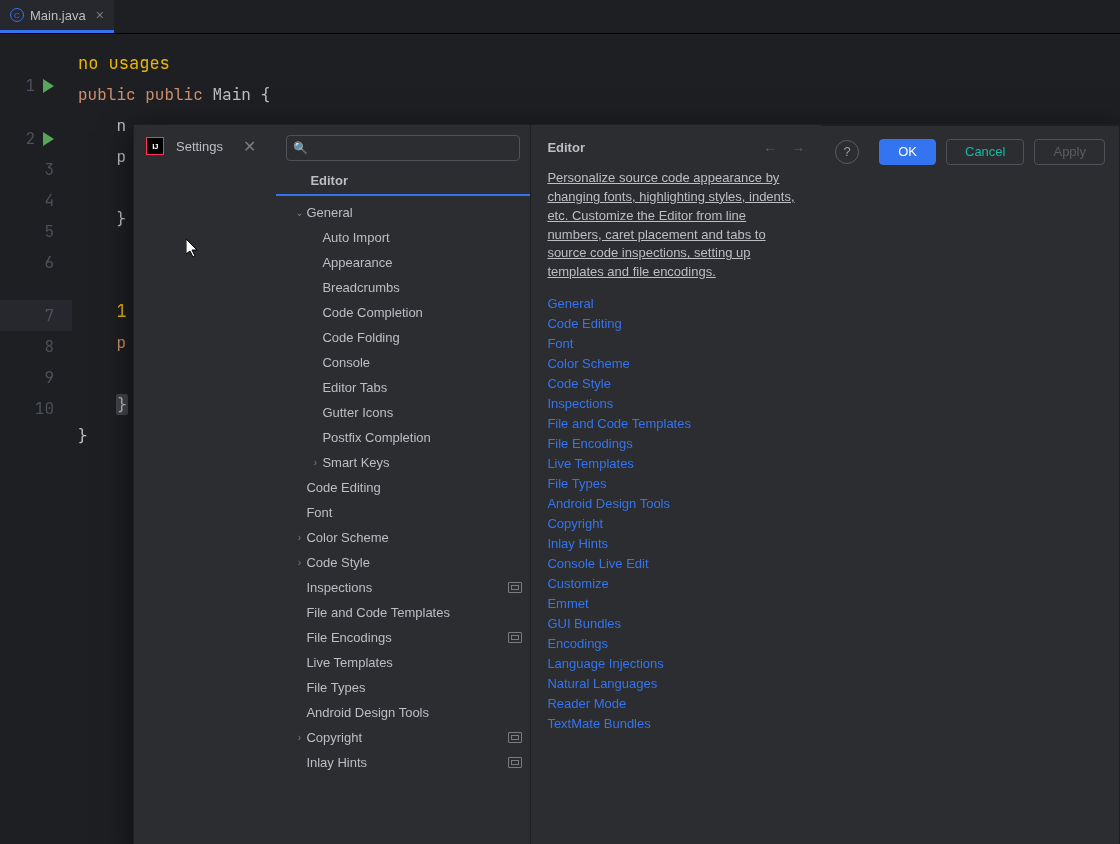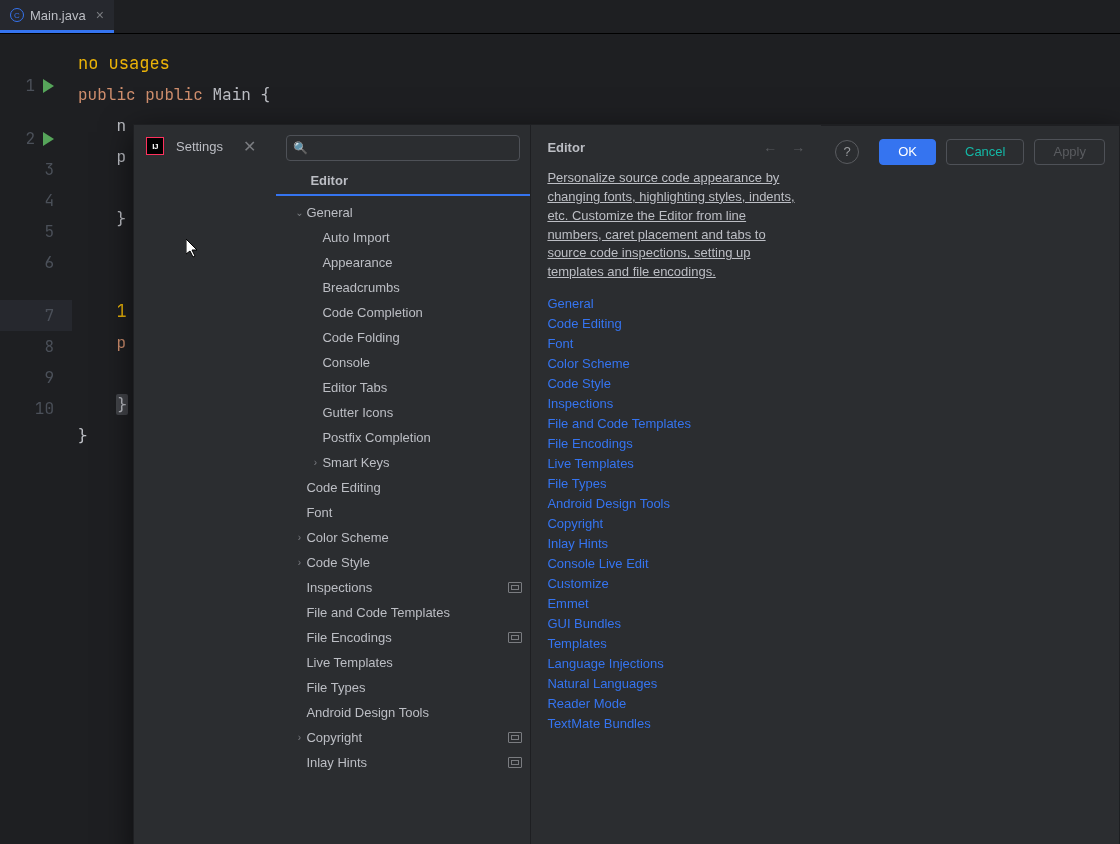--- a/index.html
+++ b/index.html
@@ -266,21 +266,21 @@
             <span class="link">File Encodings</span>
             <span class="link">Live Templates</span>
             <span class="link">File Types</span>
             <span class="link">Android Design Tools</span>
             <span class="link">Copyright</span>
             <span class="link">Inlay Hints</span>
             <span class="link">Console Live Edit</span>
             <span class="link">Customize</span>
             <span class="link">Emmet</span>
             <span class="link">GUI Bundles</span>
-            <span class="link">Templates</span>
+            <span class="link">Encodings</span>
             <span class="link">Language Injections</span>
             <span class="link">Natural Languages</span>
             <span class="link">Reader Mode</span>
             <span class="link">TextMate Bundles</span>
           </div>
       </div>
     </div>
   </div>
   <div class="dlg-foot">
     <span class="help-btn">?</span>

